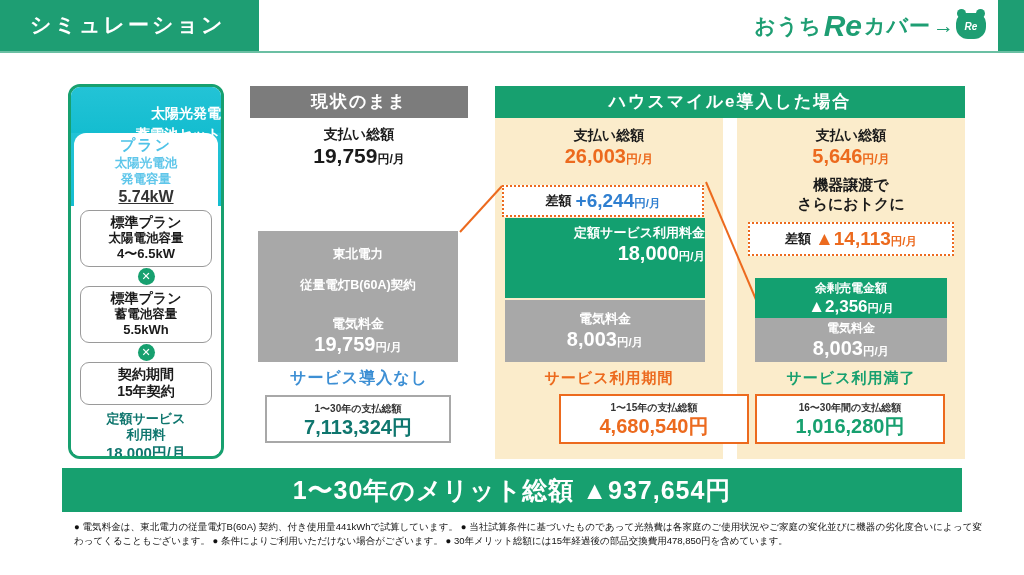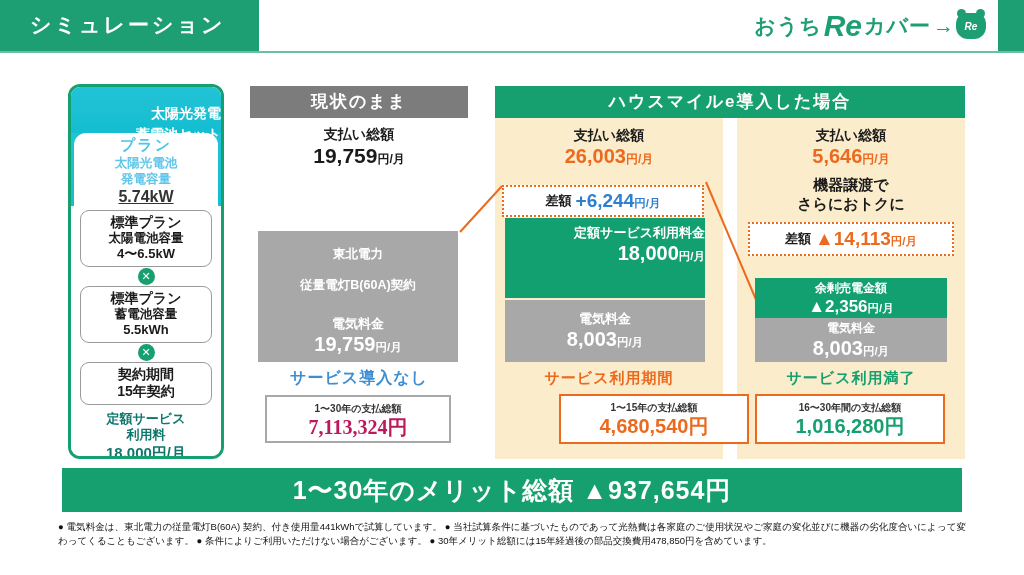--- a/index.html
+++ b/index.html
@@ -100,21 +100,21 @@
 
   .cap-blue {
     position: absolute; left: 250px; top: 368px; width: 218px; text-align: center;
     color: #3d8fd4; font-size: 16px; font-weight: bold; letter-spacing: 1px;
   }
   .sum-box-gray {
     position: absolute; left: 265px; top: 395px; width: 186px; height: 48px;
     border: 2px solid #a8a8a8; background: #ffffff; text-align: center;
   }
   .sum-t { font-size: 10px; font-weight: bold; color: #333333; padding-top: 5px; }
-  .sum-v-blue { font-size: 20px; font-weight: bold; color: #be185d; line-height: 23px; font-family: Liberation Serif, serif; }
+  .sum-v-blue { font-size: 20px; font-weight: bold; color: #0f766e; line-height: 23px; }
 
   
   .col-head-green {
     position: absolute; left: 495px; top: 86px; width: 470px; height: 32px;
     background: #17a06f; color: #ffffff; font-size: 17px; font-weight: bold;
     letter-spacing: 2px; text-align: center; line-height: 32px;
   }
   .panel-mid {
     position: absolute; left: 495px; top: 118px; width: 228px; height: 341px;
     background: #fbeccb;
@@ -172,21 +172,21 @@
 
   
   .merit {
     position: absolute; left: 62px; top: 468px; width: 900px; height: 44px;
     background: #17a06f; color: #ffffff; text-align: center; line-height: 44px;
     font-size: 25px; font-weight: bold; letter-spacing: 1px;
   }
 
   
   .footnote {
-    position: absolute; left: 58px; top: 520px; width: 908px;
+    position: absolute; left: 74px; top: 520px; width: 908px;
     font-size: 9.5px; color: #111111; line-height: 14px; text-align: justify;
   }
 </style>
 </head>
 <body>
 
 <div id="root">
 
   <div class="hdr-band">
     <div class="hdr-green-left"></div>

